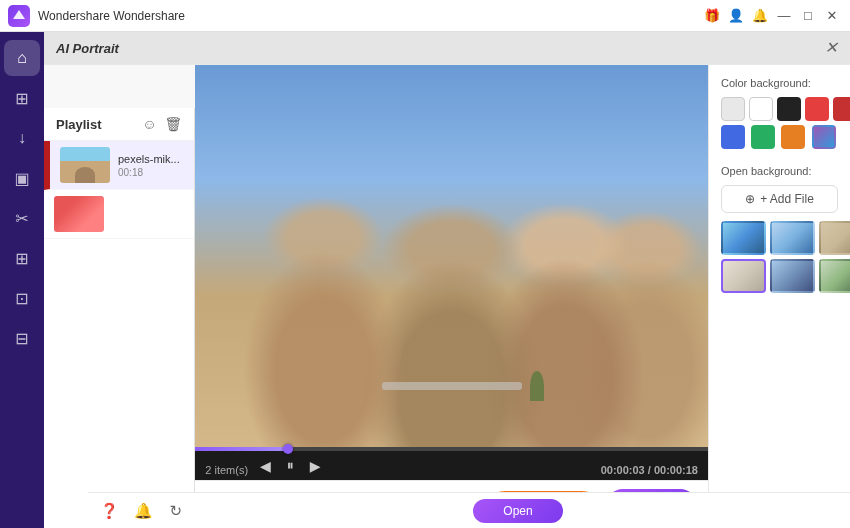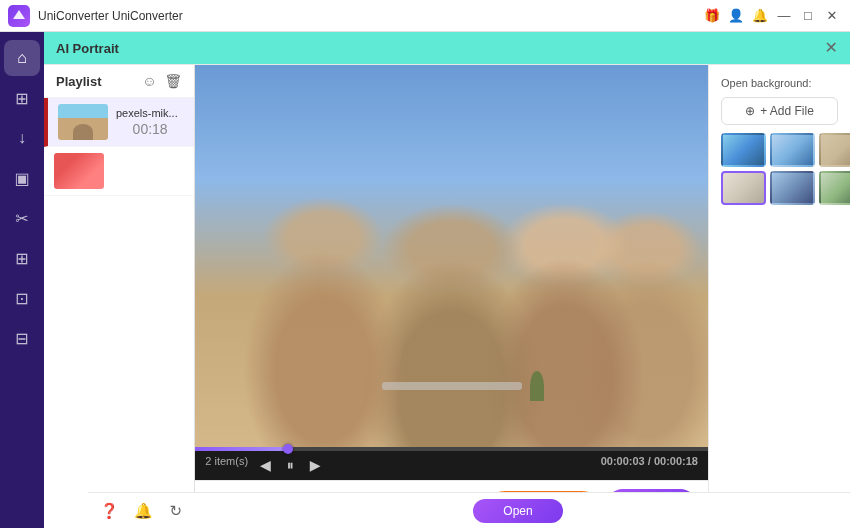--- a/index.html
+++ b/index.html
@@ -98,21 +98,22 @@
       display: flex;
       flex-direction: column;
     }
 
     .panel-header {
       display: flex;
       align-items: center;
       justify-content: space-between;
       padding: 8px 12px;
       border-bottom: 1px solid #e8e8e8;
-      background: #5eead4;
+      background: #e5e5e5;
+      font-style: italic;
     }
     .panel-title {
       font-size: 13px;
       font-weight: 600;
       color: #333;
     }
     .panel-close {
       font-size: 16px;
       cursor: pointer;
       color: #666;
@@ -125,20 +126,21 @@
       overflow: hidden;
     }
 
     
     .playlist-section {
       width: 200px;
       border-right: 1px solid #e0e0e0;
       display: flex;
       flex-direction: column;
       background: #fff;
+      margin-top: 43px;
     }
     .playlist-header {
       display: flex;
       align-items: center;
       justify-content: space-between;
       padding: 8px 12px;
       border-bottom: 1px solid #f0f0f0;
     }
     .playlist-title {
       font-size: 13px;
@@ -161,21 +163,21 @@
     .playlist-item {
       display: flex;
       align-items: center;
       padding: 6px 10px;
       cursor: pointer;
       border-bottom: 1px solid #f5f5f5;
       gap: 8px;
     }
     .playlist-item.active {
       background: #f0eeff;
-      border-left: 4px solid #b91c1c;
+      border-left: 6px solid #b91c1c;
     }
     .playlist-thumb {
       width: 50px;
       height: 36px;
       border-radius: 3px;
       object-fit: cover;
       flex-shrink: 0;
       overflow: hidden;
     }
     .playlist-info {
@@ -183,24 +185,23 @@
       min-width: 0;
     }
     .playlist-name {
       font-size: 11px;
       color: #333;
       white-space: nowrap;
       overflow: hidden;
       text-overflow: ellipsis;
     }
     .playlist-duration {
-      font-size: 14px;
+      font-size: 10px;
       color: #888;
       margin-top: 2px;
-      text-align: center;
     }
 
     
     .video-area {
       flex: 1;
       display: flex;
       flex-direction: column;
       background: #1a1a1a;
       position: relative;
     }
@@ -276,21 +277,21 @@
       width: 10px;
       height: 10px;
       background: #8b5cf6;
       border-radius: 50%;
       box-shadow: 0 0 3px rgba(0,0,0,0.5);
     }
 
     
     .video-controls {
       display: flex;
-      align-items: flex-start;
+      align-items: flex-end;
       padding: 4px 10px;
       background: #1a1a1a;
       gap: 8px;
     }
     .ctrl-btn {
       background: none;
       border: none;
       color: #ccc;
       cursor: pointer;
       font-size: 14px;
@@ -525,21 +526,21 @@
   </style>
 </head>
 <body>
 
 <div class="title-bar">
   <div class="title-bar-logo">
     <svg width="14" height="14" viewBox="0 0 14 14">
       <polygon points="7,1 13,10 1,10" fill="white" opacity="0.9"></polygon>
     </svg>
   </div>
-  <span class="title-bar-text">UniConverter UniConverter</span>
+  <span class="title-bar-text">Wondershare Wondershare</span>
   <div class="title-bar-controls">
 
     <div class="tb-icon">🎁</div>
     <div class="tb-icon">👤</div>
     <div class="tb-icon">🔔</div>
     <div class="tb-icon">—</div>
     <div class="tb-icon">□</div>
     <div class="tb-icon tb-close">✕</div>
   </div>
 </div>
@@ -624,20 +625,36 @@
               <div class="toggle-switch">
                 <div class="toggle-knob"></div>
               </div>
             </div>
 
             <button class="export-btn">Export</button>
           </div>
         </div>
 
         <div class="right-panel">
+          <div class="right-panel-section">
+            <div class="rp-label">Color background:</div>
+            <div class="color-grid">
+              <div class="color-swatch" style="background: #e8e8e8; border: 1px solid #ccc;"></div>
+              <div class="color-swatch" style="background: #fff; border: 1px solid #ccc;"></div>
+              <div class="color-swatch" style="background: #222;"></div>
+              <div class="color-swatch" style="background: #e53e3e;"></div>
+              <div class="color-swatch" style="background: #c53030;"></div>
+            </div>
+            <div class="color-row2">
+              <div class="color-swatch" style="background: #4169e1;"></div>
+              <div class="color-swatch" style="background: #27ae60;"></div>
+              <div class="color-swatch" style="background: #e67e22;"></div>
+              <div class="color-swatch" style="background: linear-gradient(135deg, #9b59b6, #3498db);"></div>
+            </div>
+          </div>
 
           <div class="right-panel-section">
             <div class="rp-label">Open background:</div>
             <button class="add-image-btn">
               <span>⊕</span>
               <span>+ Add File</span>
             </button>
             <div class="image-grid">
               <div class="img-thumb thumb-1"></div>
               <div class="img-thumb thumb-2"></div>

